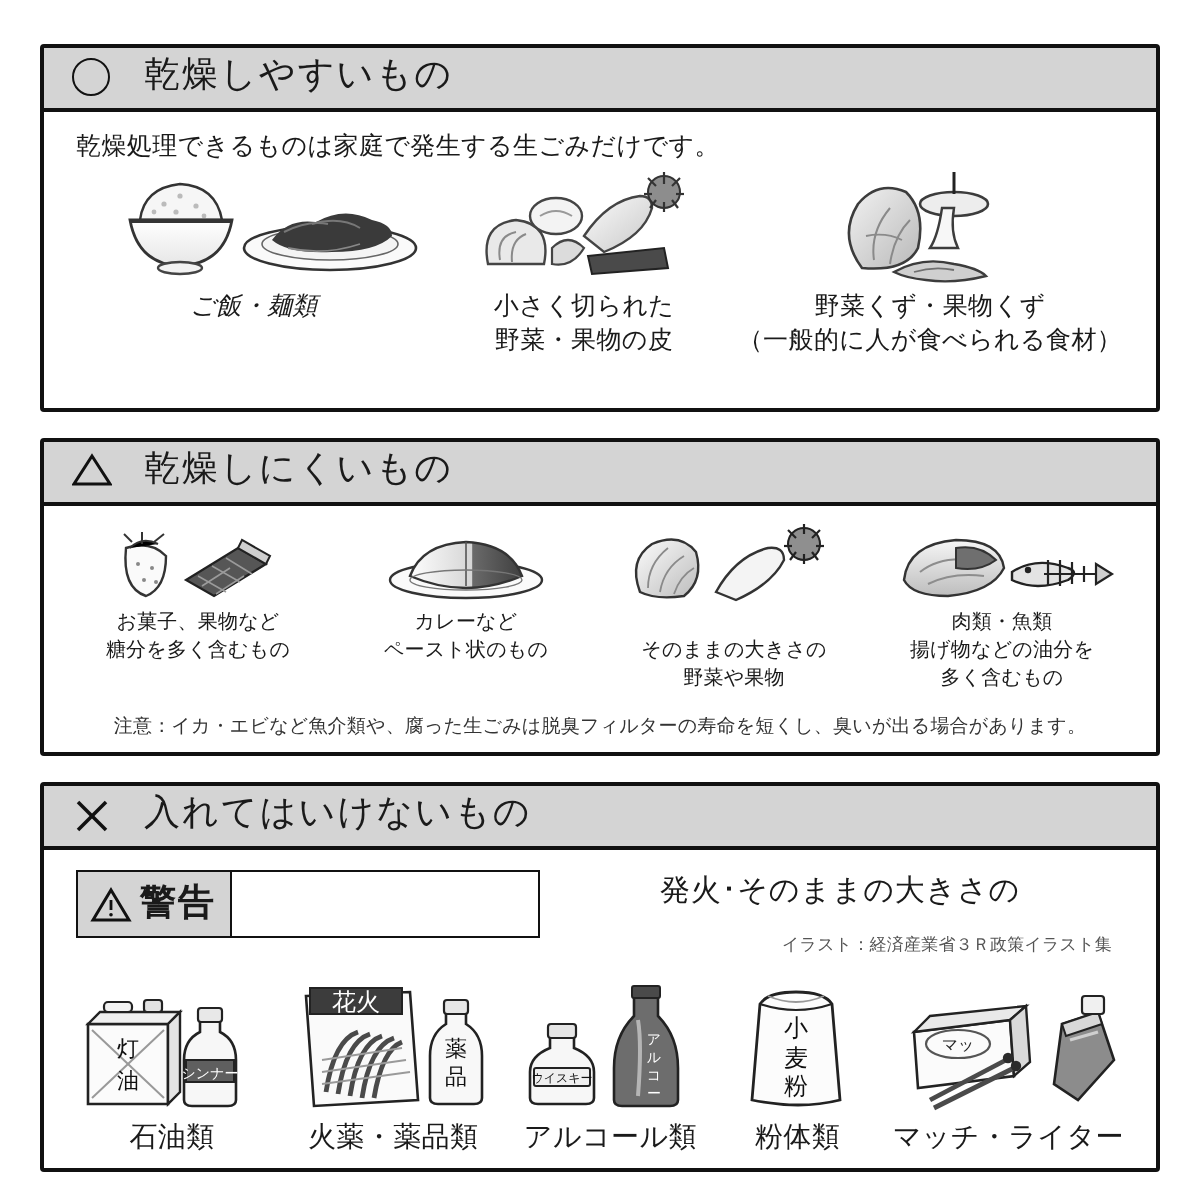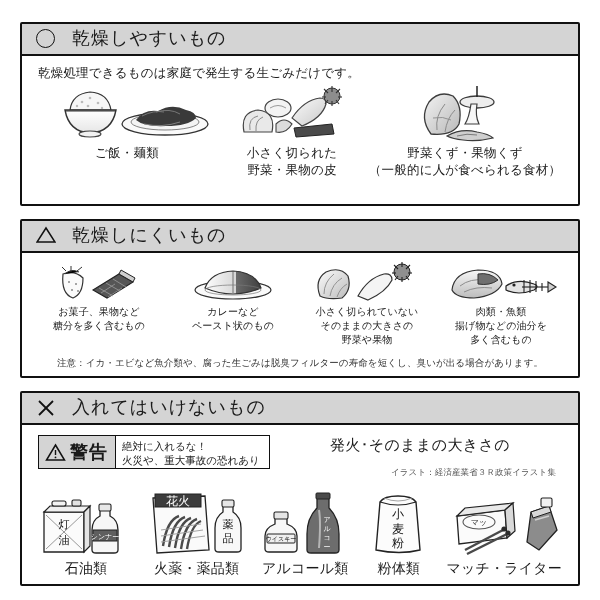--- a/index.html
+++ b/index.html
@@ -84,21 +84,21 @@
   }
   .s1-item { display: flex; flex-direction: column; align-items: center; }
   .s1-item .art { height: 58px; display: flex; align-items: flex-end; justify-content: center; }
   .s1-item .cap {
     font-size: 12.5px;
     text-align: center;
     line-height: 1.35;
     margin-top: 3px;
     letter-spacing: 0.2px;
   }
-  .s1-a { width: 200px; }
+  .s1-a { width: 200px; font-style: italic; }
   .s1-b { width: 150px; }
   .s1-c { width: 230px; font-family: Liberation Serif, serif; }
 
   
   .s2-items {
     display: flex;
     justify-content: space-around;
     align-items: flex-start;
     flex: 1;
   }
@@ -415,21 +415,21 @@
                 <line x1="82" y1="5" x2="86" y2="9"></line>
                   <line x1="100" y1="13" x2="96" y2="13"></line>
                 <line x1="80" y1="13" x2="84" y2="13"></line>
                   <line x1="97" y1="20" x2="94" y2="16"></line>
                 <line x1="83" y1="20" x2="86" y2="16"></line>
                   <line x1="90" y1="22" x2="90" y2="17"></line>
               </g>
             </svg>
           </div>
           <div class="cap">
-            <span>小さく切られていない</span><br>
+            <br>
             <span>そのままの大きさの</span><br>
             <span>野菜や果物</span>
           </div>
         </div>
 
         <div class="s2-item">
           <div class="art">
             <svg width="115" height="42" viewBox="0 0 115 42">
               <defs>
                 <linearGradient id="g-meat" x1="0" y1="0" x2="0" y2="1">
@@ -485,24 +485,20 @@
           <div class="warn-left">
             <span class="tri">
               <svg width="21" height="19" viewBox="0 0 21 19">
                 <polygon points="10.5,2 19.5,17 1.5,17" fill="none" stroke="#111" stroke-width="1.5"></polygon>
                 <line x1="10.5" y1="7" x2="10.5" y2="12" stroke="#111" stroke-width="1.4"></line>
                 <circle cx="10.5" cy="14.4" r="0.9" fill="#111"></circle>
               </svg>
             </span>
             <span class="warn-word">警告</span>
           </div>
-          <div class="warn-right">
-            <span>絶対に入れるな！</span>
-            <span>火災や、重大事故の恐れあり</span>
-          </div>
         </div>
         <div class="s3-right">
           <div class="s3-heading">発火･そのままの大きさの</div>
           <div class="s3-credit">イラスト：経済産業省３Ｒ政策イラスト集</div>
         </div>
       </div>
 
       <div class="s3-items">
 
         <div class="s3-item">

